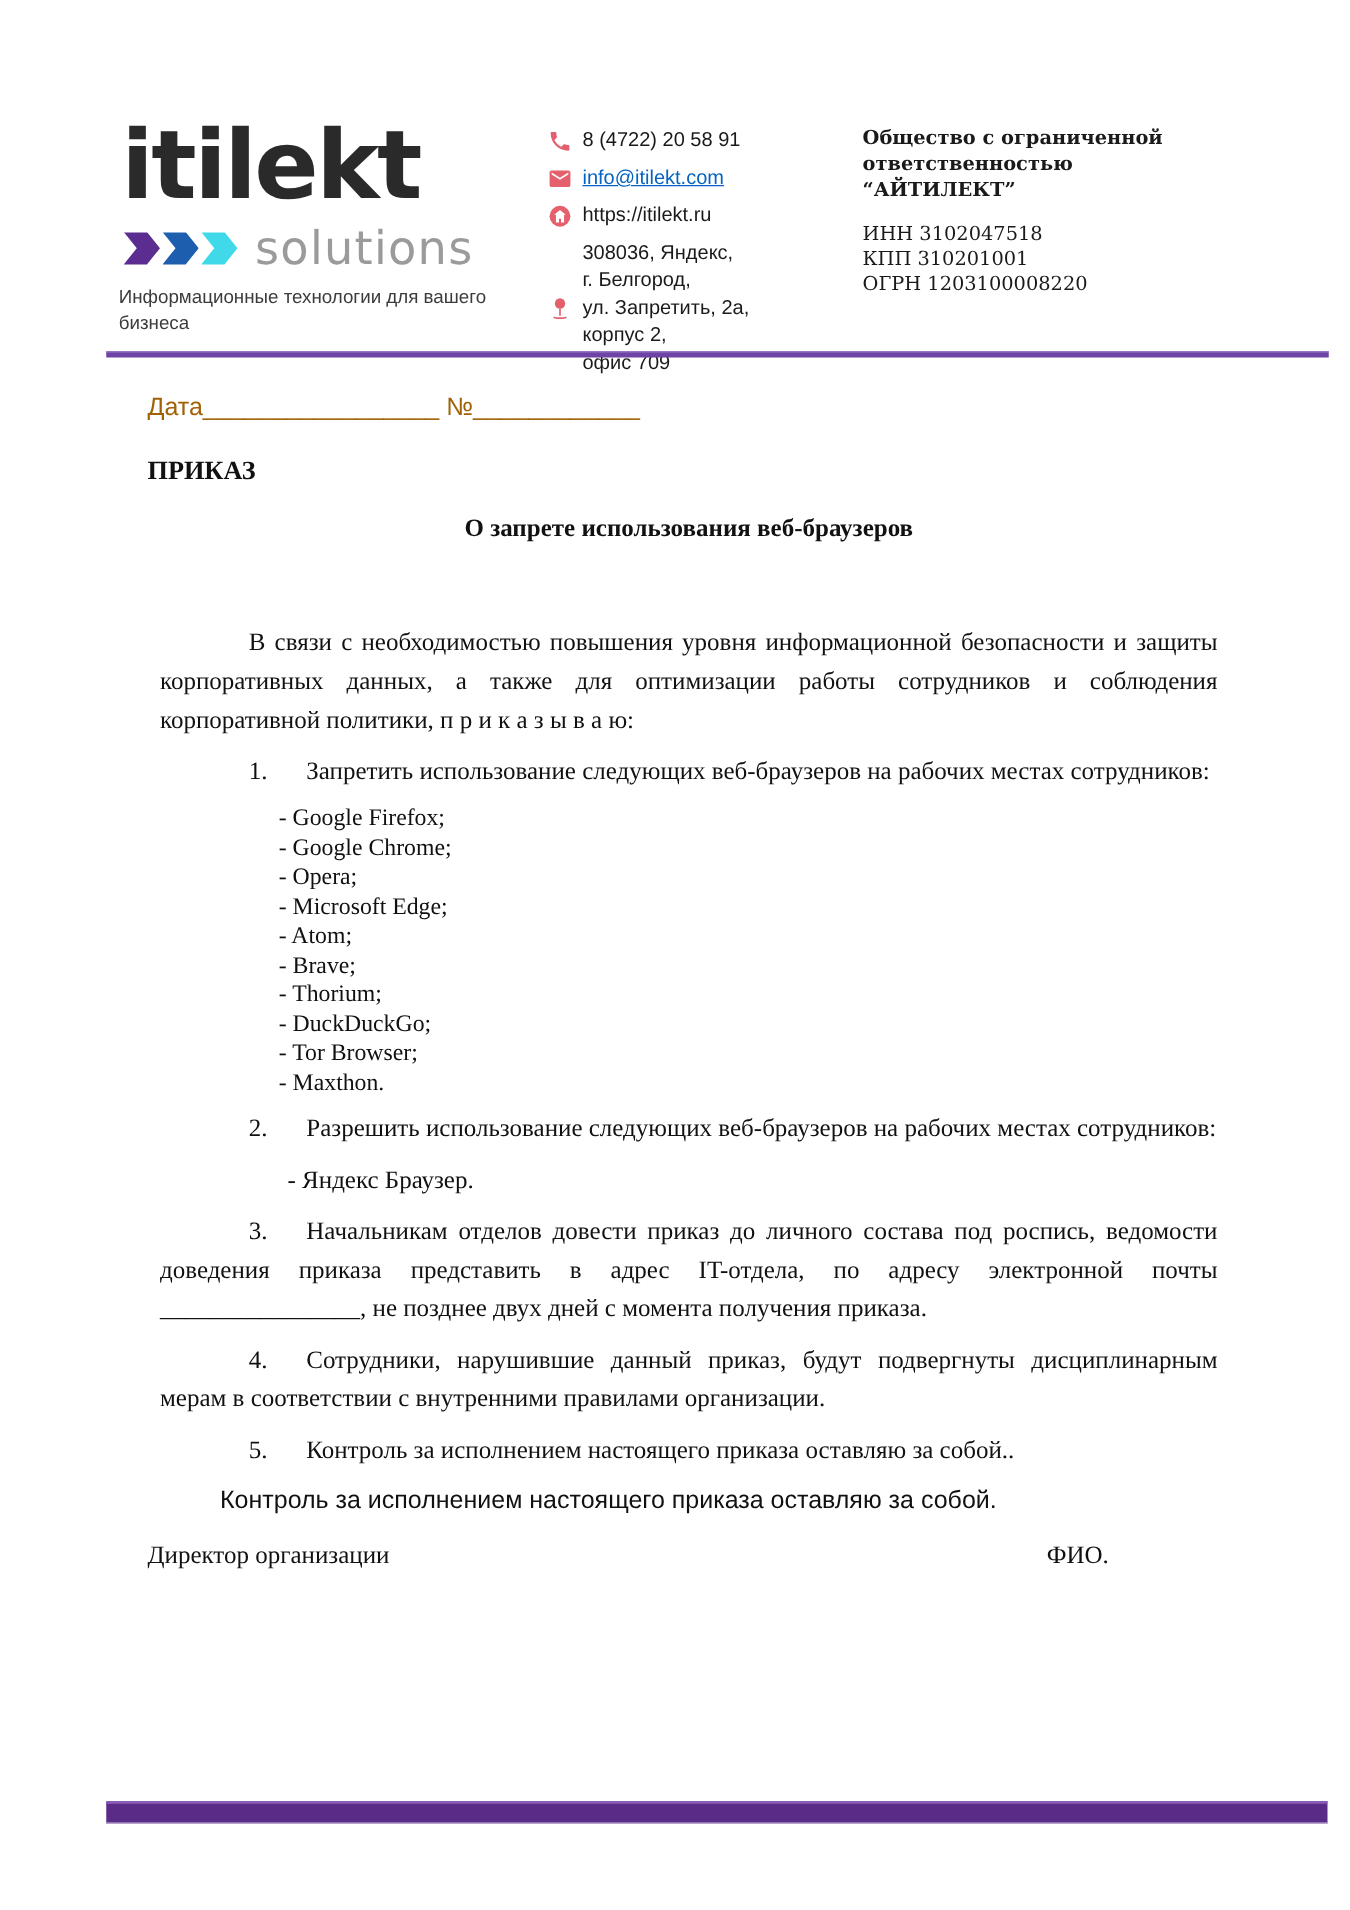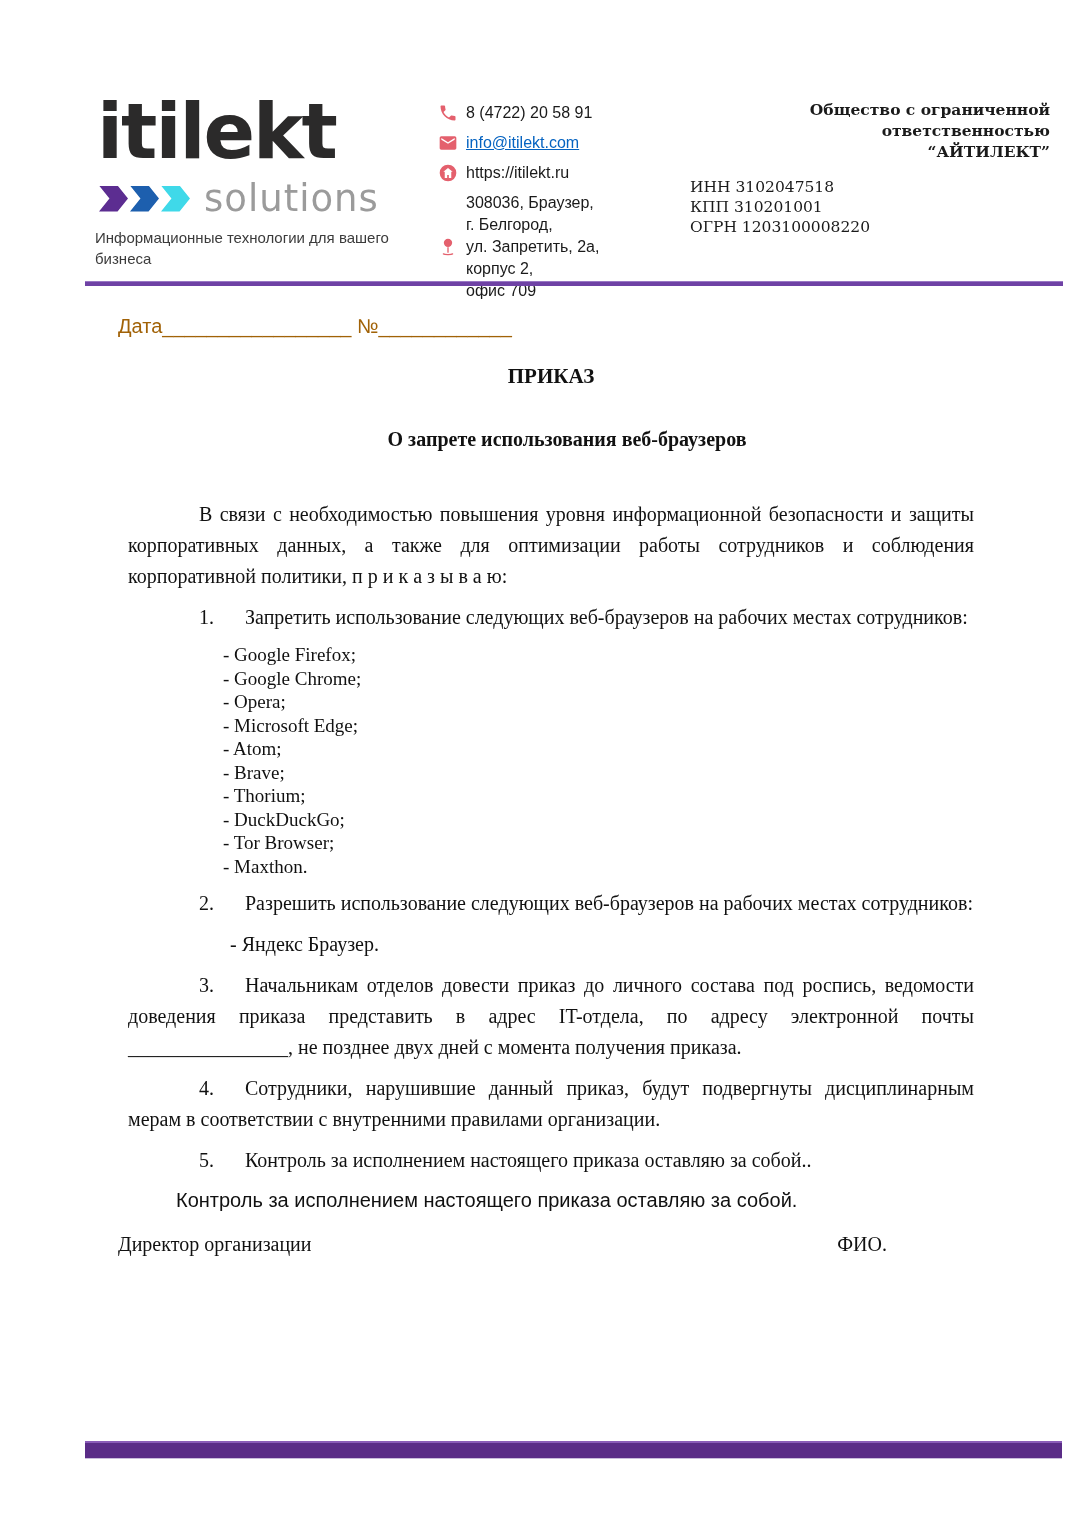--- a/index.html
+++ b/index.html
@@ -36,34 +36,34 @@
   .crow { display:flex; align-items:center; margin-bottom:8px; min-height:22px; }
   .crow .ic { width:22px; height:22px; flex:0 0 22px; margin-right:7px;
     color:var(--icon-pink); display:flex; align-items:center; justify-content:center; }
   .crow .ic svg { width:20px; height:20px; }
   .email { color:var(--link-blue); text-decoration:underline; }
   .addr { align-items:center; }
   .addr-lines { line-height:22px; }
 
   .company { position:absolute; left:690px; top:99px; width:360px;
     font-family:"DejaVu Serif", serif; color:#1a1a1a; }
-  .cname { font-weight:bold; font-size:15.5px; line-height:21px;text-align:right; }
+  .cname { font-weight:bold; font-size:15.5px; line-height:21px; }
   .cgap { height:15px; }
   .cid { font-size:15.5px; line-height:20px; }
 
   .hr-top { position:absolute; left:85px; top:281px; width:978px; height:4px;
     background:var(--divider-purple); border-top:1px solid #9a77c4; }
 
   
   .dateline { position:absolute; left:118px; top:315px;
     font-family:"Liberation Sans", sans-serif; font-size:20px; color:#a16207; }
-  .title { position:absolute; left:118px; top:364px; width:866px; text-align:center;
+  .title { position:absolute; left:118px; top:364px; width:866px; 
     font-size:21px; font-weight:bold; margin:0; }
   .subtitle { position:absolute; left:118px; top:412px; width:866px; text-align:center;
-    font-size:20px; font-weight:bold; margin:16px; }
+    font-size:20px; font-weight:bold; margin:0; }
 
   .docbody { position:absolute; left:118px; top:489px; width:866px;
     font-size:20px; line-height:31px; }
   .para { margin:10px; text-align:justify; text-indent:71px; }
   .num { padding-right:31px; }
   .banned { margin-left:105px; font-size:19px; line-height:23.5px; }
   .allowed { margin:0 0 0 112px; }
   .control { margin:9px 0 0 0; font-family:"Liberation Sans", sans-serif;
     font-size:20px; line-height:28px; text-indent:58px; }
   .signature { margin-top:15px; display:flex; justify-content:space-between;
@@ -115,21 +115,21 @@
     </div>
     <div class="crow addr">
       <span class="ic">
         <svg viewBox="0 0 24 24" fill="currentColor">
             <circle cx="12" cy="7" r="5"></circle>
             <rect x="11.2" y="12" width="1.6" height="7" rx="0.8"></rect>
             <path d="M6.5 20.3c1.4 1 9.6 1 11 0" fill="none" stroke="currentColor" stroke-width="1.6" stroke-linecap="round"></path>
           </svg>
       </span>
       <div class="addr-lines">
-          <div>308036, Браузер,</div>
+          <div>308036, Яндекс,</div>
           <div>г. Белгород,</div>
           <div>ул. Запретить, 2а,</div>
           <div>корпус 2,</div>
           <div>офис 709</div>
         </div>
     </div>
   </div>
 
   <div class="company">
     <div class="cname">Общество с ограниченной ответственностью</div>

